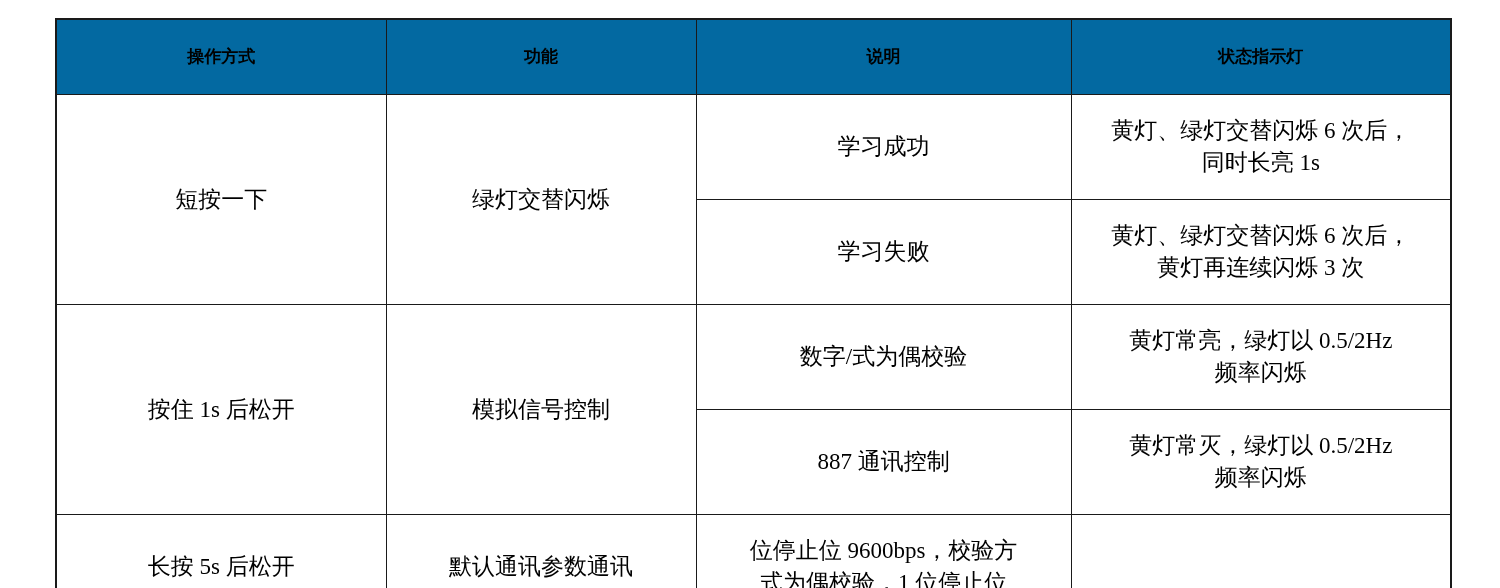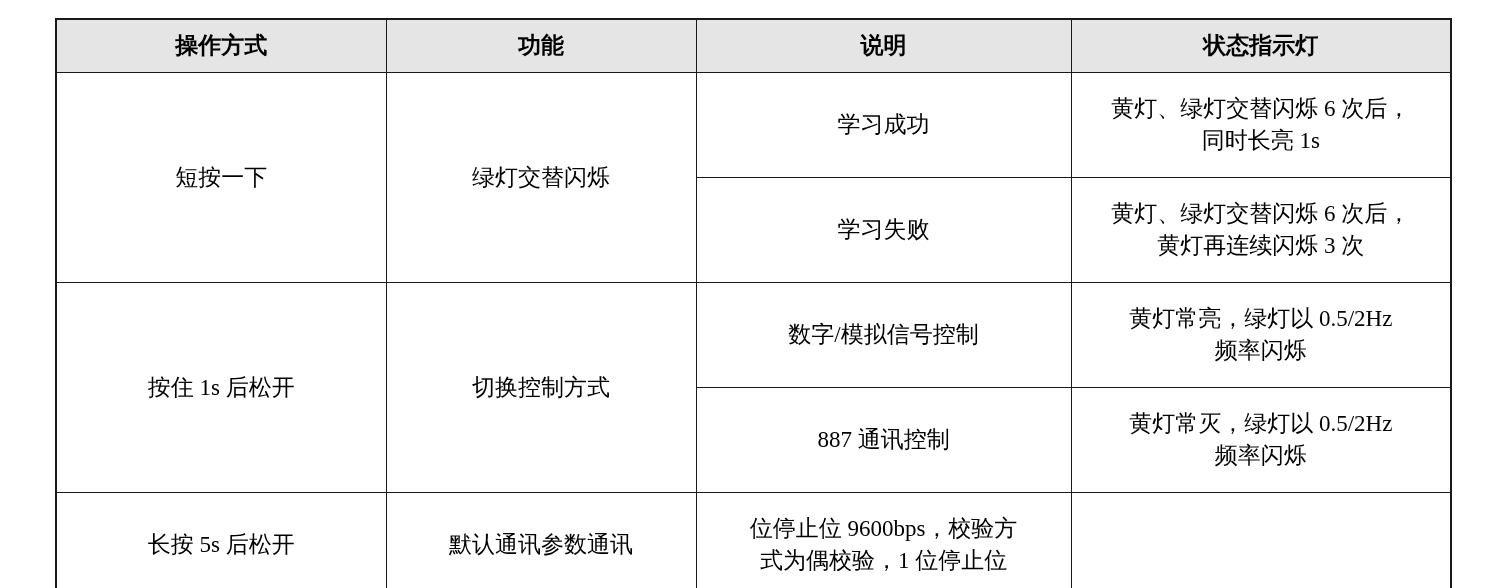--- a/index.html
+++ b/index.html
@@ -30,26 +30,26 @@
   table.spec td, table.spec th {
     border: 1px solid #1a1a1a;
     text-align: center;
     vertical-align: middle;
     padding: 4px 8px;
     font-size: 23px;
     line-height: 1.38;
     font-weight: normal;
   }
   table.spec thead th {
-    background: #e5e5e5;
+    background: #0369a1;
     font-family: "Liberation Sans", "DejaVu Sans", sans-serif;
     font-weight: bold;
-    font-size: 23px;
+    font-size: 17px;
     height: 46px;
-    padding: 3px 6px;
+    padding: 14px 6px;
   }
   .col-1 { width: 330px; }
   .col-2 { width: 310px; }
   .col-3 { width: 375px; }
   .col-4 { width: 380px; }
 
   td.cell-op, td.cell-func {
     font-size: 23px;
   }
   td.cell-desc {
@@ -95,22 +95,22 @@
       <tr class="row-tall">
         <td class="cell-desc">学习失败</td>
         <td class="cell-led">
           <span class="two-line">黄灯、绿灯交替闪烁 6 次后，</span>
           <span class="two-line">黄灯再连续闪烁 3 次</span>
         </td>
       </tr>
 
       <tr class="row-tall">
         <td class="cell-op" rowspan="2">按住 1s 后松开</td>
-        <td class="cell-func" rowspan="2">切换控制方式</td>
-        <td class="cell-desc">数字/模拟信号控制</td>
+        <td class="cell-func" rowspan="2">模拟信号控制</td>
+        <td class="cell-desc">数字/式为偶校验</td>
         <td class="cell-led">
           <span class="two-line">黄灯常亮，绿灯以 0.5/2Hz</span>
           <span class="two-line">频率闪烁</span>
         </td>
       </tr>
       <tr class="row-tall">
         <td class="cell-desc">887 通讯控制</td>
         <td class="cell-led">
           <span class="two-line">黄灯常灭，绿灯以 0.5/2Hz</span>
           <span class="two-line">频率闪烁</span>

